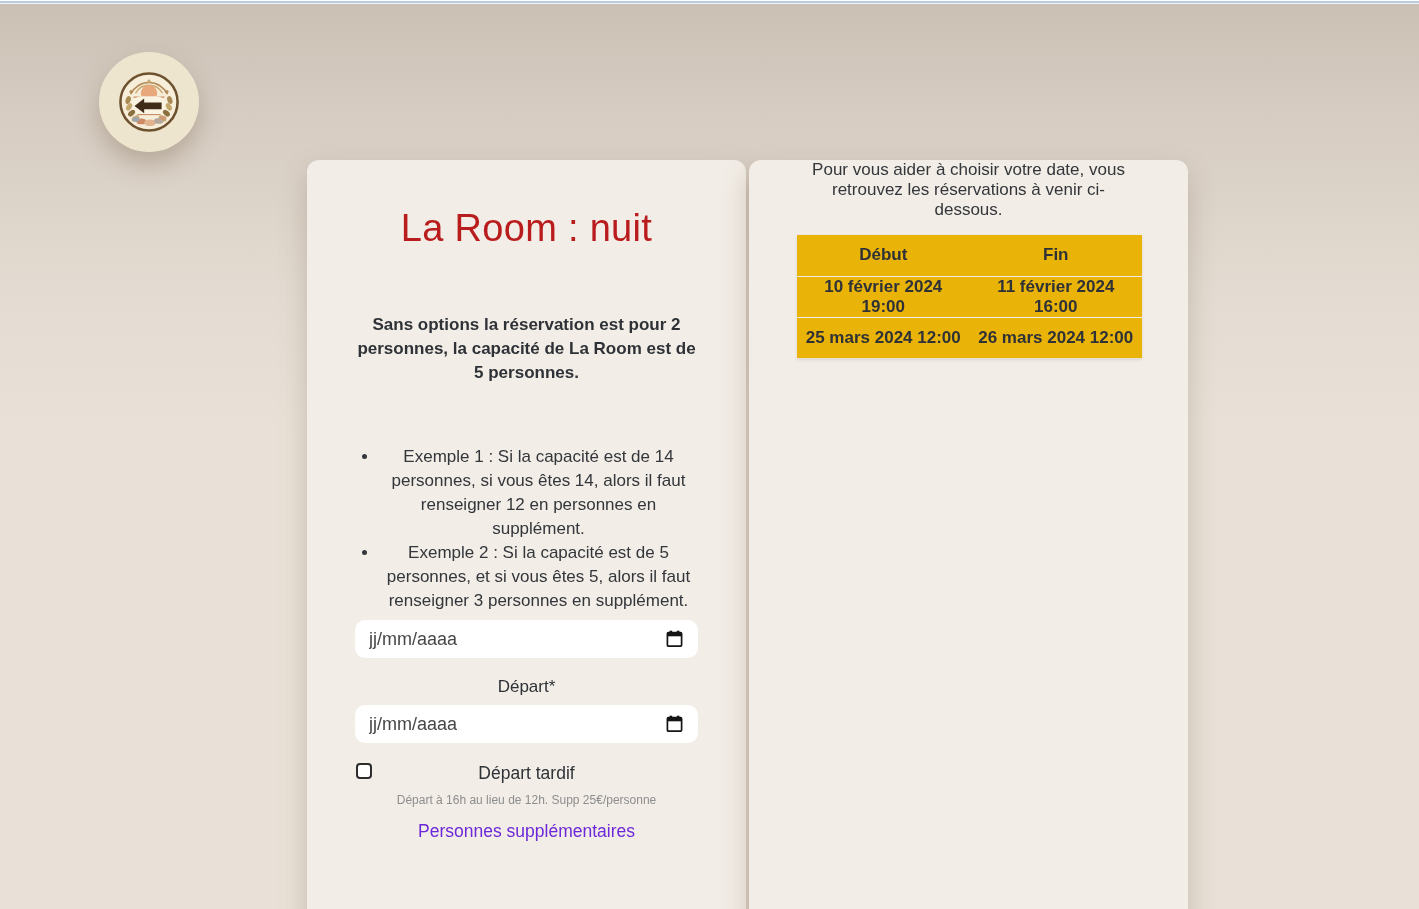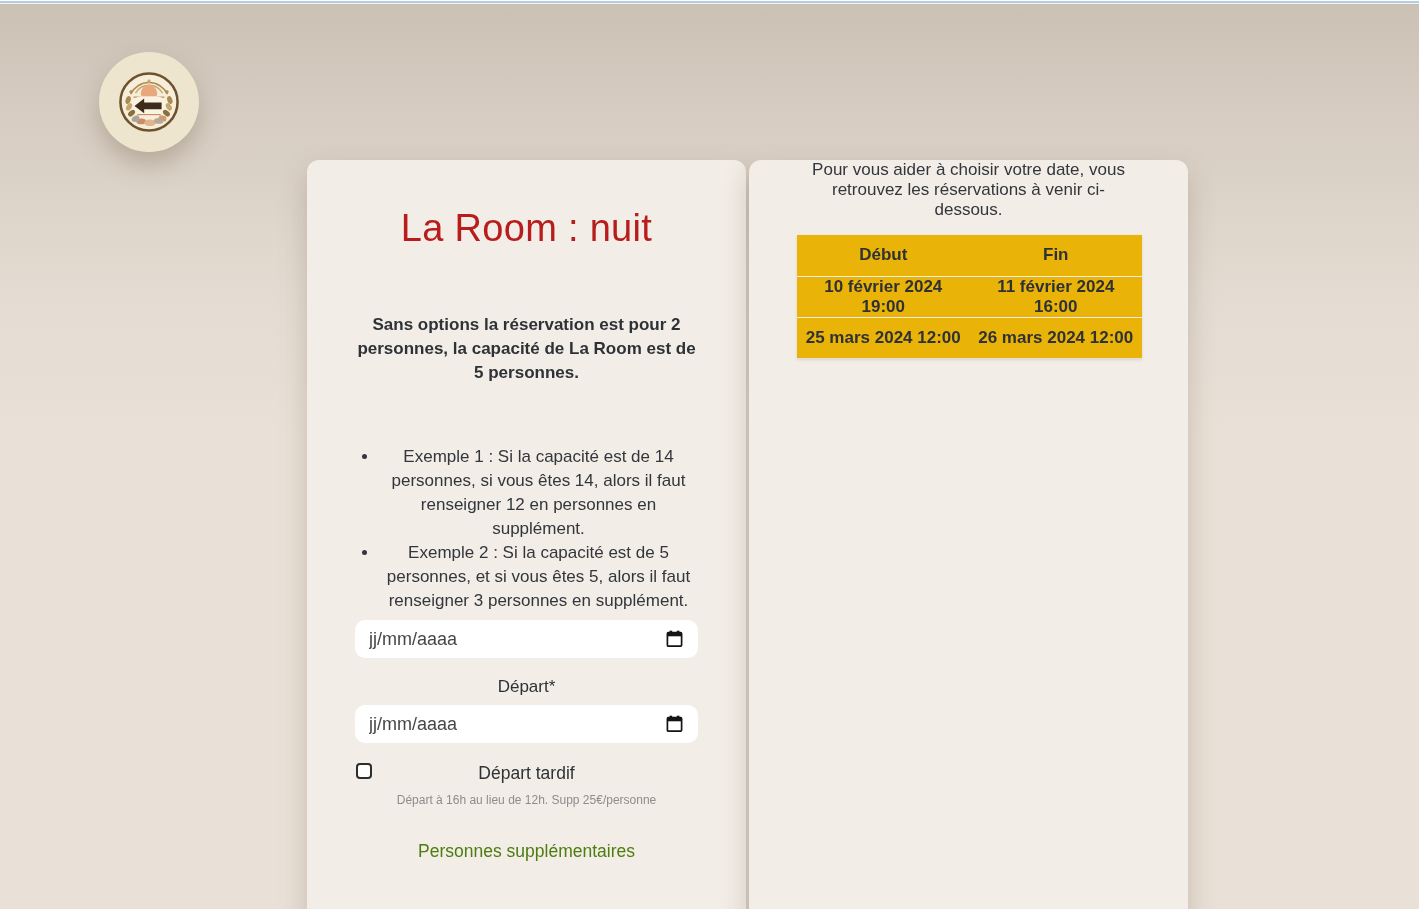--- a/index.html
+++ b/index.html
@@ -72,21 +72,21 @@
   }
   .checkbox-label {
     display: block; text-align: center; font-size: 17.5px; line-height: 22px;
     padding-top: 1px; color: #2e3237;
   }
   .muted {
     margin: 7px auto 0; max-width: 270px; text-align: center;
     font-size: 12px; line-height: 21px; color: #8d8d8d;
   }
   .extra-label {
-    margin: 28px 0 0; text-align: center; font-size: 17.5px; line-height: 24px; color: #4d7c0f;
+    margin: 8px 0 0; text-align: center; font-size: 17.5px; line-height: 24px; color: #6d28d9;
   }
   
   .subtitle {
     margin: 0 auto 0; max-width: 336px; text-align: center;
     font-size: 17px; line-height: 20px; color: #33363b;
   }
   .res-table {
     width: 345px; margin: 15px auto 0; border-collapse: collapse;
     background: #eab308; font-size: 17px; color: #2e3237;
     box-shadow: 0 1px 3px rgba(0,0,0,0.10);

